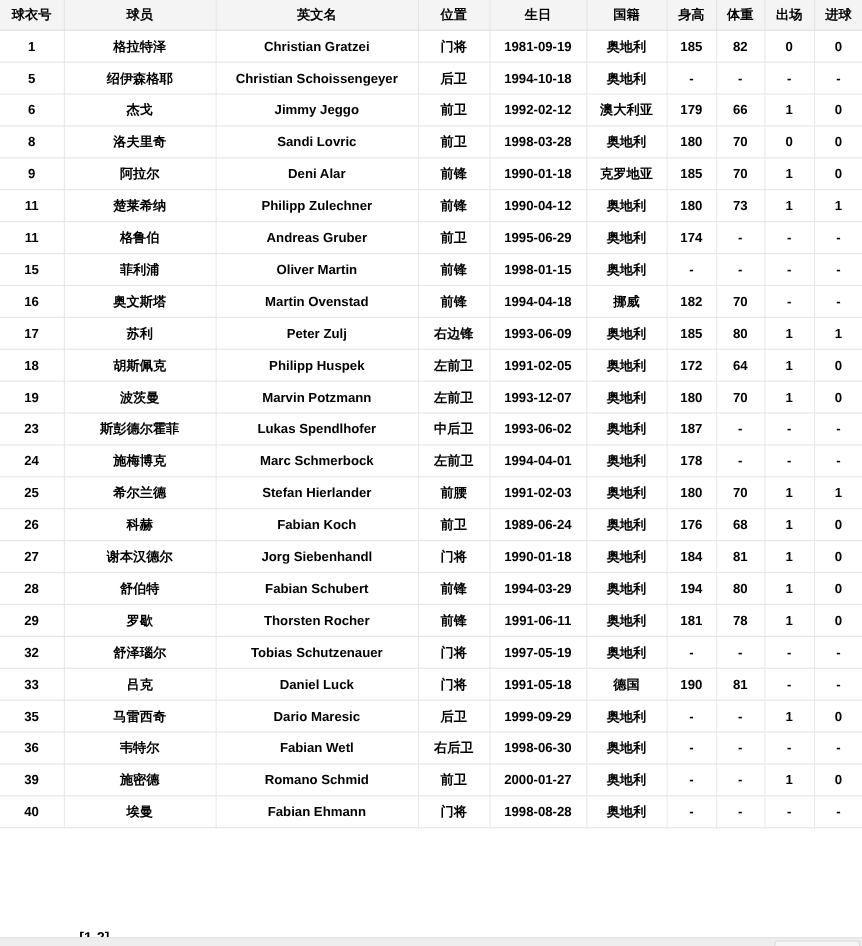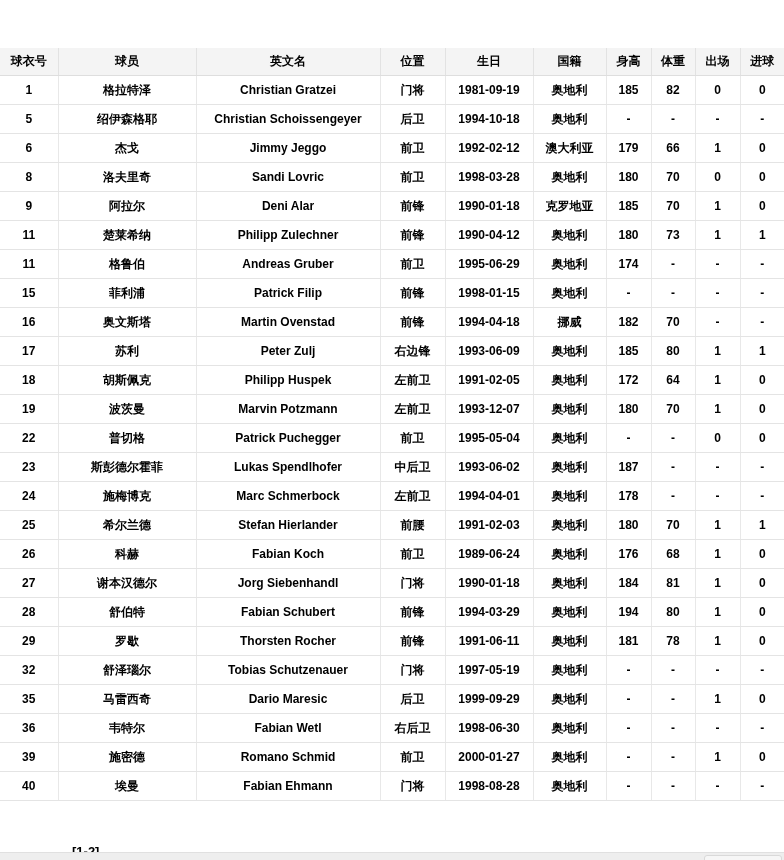--- a/index.html
+++ b/index.html
@@ -12,21 +12,20 @@
     position: relative;
     width: 784px;
     height: 860px;
     overflow: hidden;
     background: #ffffff;
   }
   table.squad {
     width: 784px;
     border-collapse: collapse;
     table-layout: fixed;
-    margin-top: 48px;
   }
   table.squad th {
     height: 27px;
     background: #f4f4f4;
     font-size: 12px;
     font-weight: bold;
     color: #000000;
     text-align: center;
     vertical-align: middle;
     border-right: 1px solid #e2e2e2;
@@ -211,21 +210,21 @@
           <td>1995-06-29</td>
           <td>奥地利</td>
           <td>174</td>
           <td>-</td>
           <td>-</td>
           <td>-</td>
         </tr>
         <tr>
           <td>15</td>
           <td>菲利浦</td>
-          <td>Patrick Filip</td>
+          <td>Oliver Martin</td>
           <td>前锋</td>
           <td>1998-01-15</td>
           <td>奥地利</td>
           <td>-</td>
           <td>-</td>
           <td>-</td>
           <td>-</td>
         </tr>
         <tr>
           <td>16</td>
@@ -269,32 +268,20 @@
           <td>Marvin Potzmann</td>
           <td>左前卫</td>
           <td>1993-12-07</td>
           <td>奥地利</td>
           <td>180</td>
           <td>70</td>
           <td>1</td>
           <td>0</td>
         </tr>
         <tr>
-          <td>22</td>
-          <td>普切格</td>
-          <td>Patrick Puchegger</td>
-          <td>前卫</td>
-          <td>1995-05-04</td>
-          <td>奥地利</td>
-          <td>-</td>
-          <td>-</td>
-          <td>0</td>
-          <td>0</td>
-        </tr>
-        <tr>
           <td>23</td>
           <td>斯彭德尔霍菲</td>
           <td>Lukas Spendlhofer</td>
           <td>中后卫</td>
           <td>1993-06-02</td>
           <td>奥地利</td>
           <td>187</td>
           <td>-</td>
           <td>-</td>
           <td>-</td>
@@ -377,20 +364,32 @@
           <td>Tobias Schutzenauer</td>
           <td>门将</td>
           <td>1997-05-19</td>
           <td>奥地利</td>
           <td>-</td>
           <td>-</td>
           <td>-</td>
           <td>-</td>
         </tr>
         <tr>
+          <td>33</td>
+          <td>吕克</td>
+          <td>Daniel Luck</td>
+          <td>门将</td>
+          <td>1991-05-18</td>
+          <td>德国</td>
+          <td>190</td>
+          <td>81</td>
+          <td>-</td>
+          <td>-</td>
+        </tr>
+        <tr>
           <td>35</td>
           <td>马雷西奇</td>
           <td>Dario Maresic</td>
           <td>后卫</td>
           <td>1999-09-29</td>
           <td>奥地利</td>
           <td>-</td>
           <td>-</td>
           <td>1</td>
           <td>0</td>

